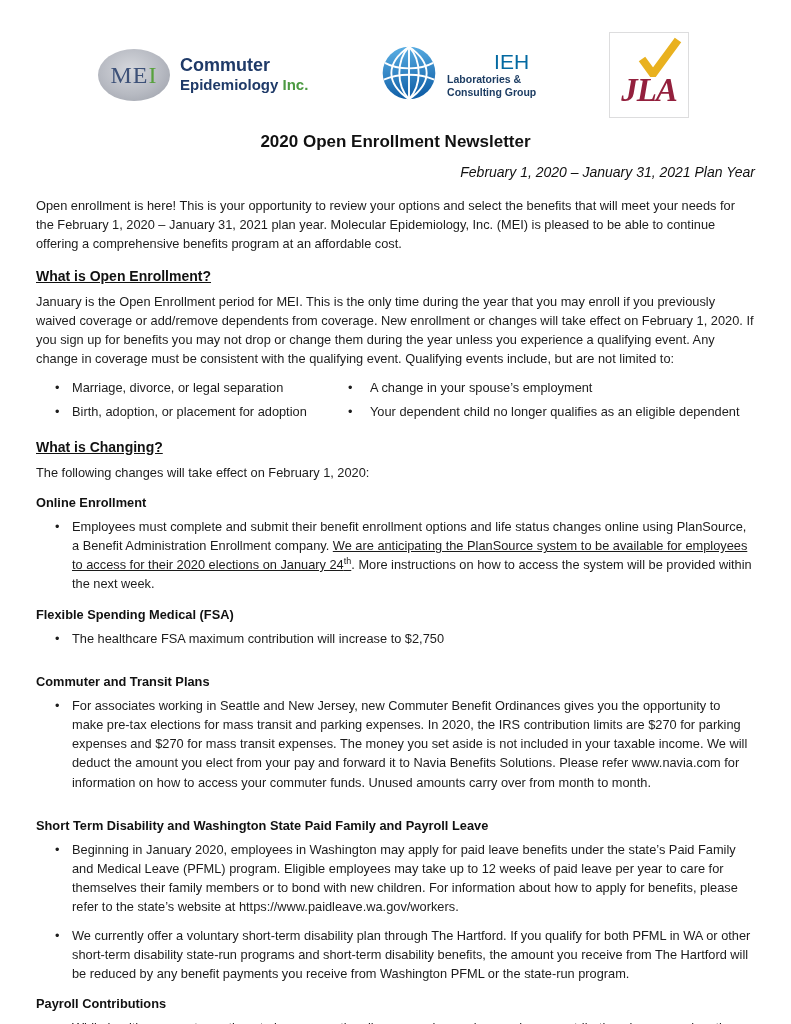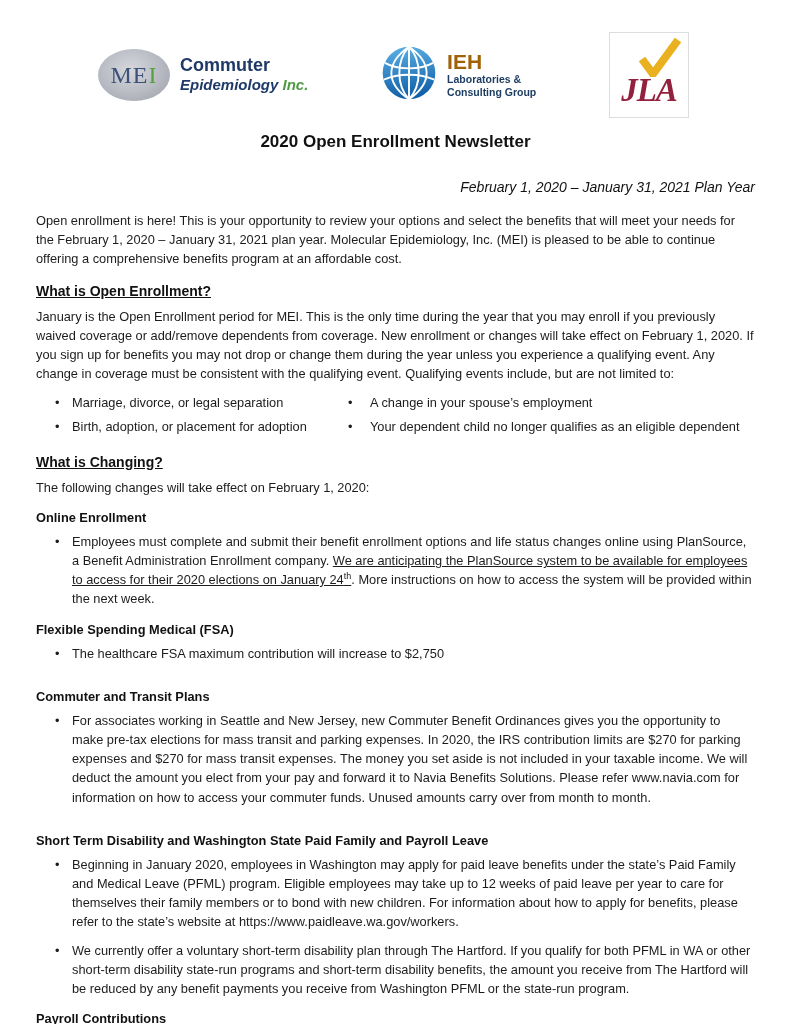--- a/index.html
+++ b/index.html
@@ -8,35 +8,35 @@
 
   
   .logos{display:flex;align-items:center;justify-content:space-between;height:74px;margin:2px 66px 20px 62px;}
   .mei{display:flex;align-items:center;gap:10px;}
   .mei-oval{width:72px;height:52px;border-radius:50%;display:flex;align-items:center;justify-content:center;
     background:radial-gradient(ellipse at 45% 40%, #d6d8dd 0%, #b7bac2 55%, #989ca6 100%);
     font-family:"Liberation Serif",serif;font-size:24px;letter-spacing:1px;}
   .mei-me{color:#3d5178;}
   .mei-i{color:#57a13d;}
   .mei-line1{color:#1f3a68;font-weight:bold;font-size:18px;line-height:1.1;}
-  .mei-line2{color:#1f3a68;font-weight:bold;font-size:15px;line-height:1.2;font-style:italic;}
+  .mei-line2{color:#1f3a68;font-weight:bold;font-size:15px;line-height:1.2;}
   .mei-line2 .green{color:#4c9a42;}
 
   .ieh{display:flex;align-items:center;gap:10px;}
-  .ieh-name{color:#a16207;font-weight:bold;font-size:21px;line-height:1.05;}
+  .ieh-name{color:#0369a1;font-weight:normal;font-size:21px;line-height:1.05;margin-left:47px;}
   .ieh-sub{color:#1d3d63;font-weight:bold;font-size:10.5px;line-height:1.25;}
 
   .jla{position:relative;width:80px;height:86px;background:#fff;border:1px solid #ddddde;
        display:flex;align-items:flex-end;justify-content:center;padding-bottom:10px;box-sizing:border-box;}
   .jla-text{font-family:"Liberation Serif",serif;font-style:italic;font-weight:bold;
             font-size:33px;color:#93203d;line-height:1;letter-spacing:-1px;}
   .jla-check{position:absolute;top:4px;right:6px;}
 
   
-  .title{text-align:center;font-size:17px;font-weight:bold;margin:0 0 27px 0;color:#111;}
+  .title{text-align:center;font-size:17px;font-weight:bold;margin:0 0 12px 0;color:#111;}
   .subtitle{text-align:right;font-size:14px;font-weight:normal;font-style:italic;margin:0 0 16px 0;color:#111;}
   p.body{font-size:12.8px;line-height:1.5;margin:0 0 10px 0;}
   h3.sec{font-size:14px;font-weight:bold;text-decoration:underline;margin:14px 0 8px 0;color:#111;}
   h4.sub{font-size:12.8px;font-weight:bold;margin:13px 0 7px 0;color:#111;}
   h4.sub.gap{margin-top:26px;}
 
   .li{display:flex;font-size:12.8px;line-height:1.5;margin:0 0 9px 0;}
   .li .dot{flex:0 0 36px;box-sizing:border-box;padding-left:19px;}
   .li .txt{flex:1;}
 

